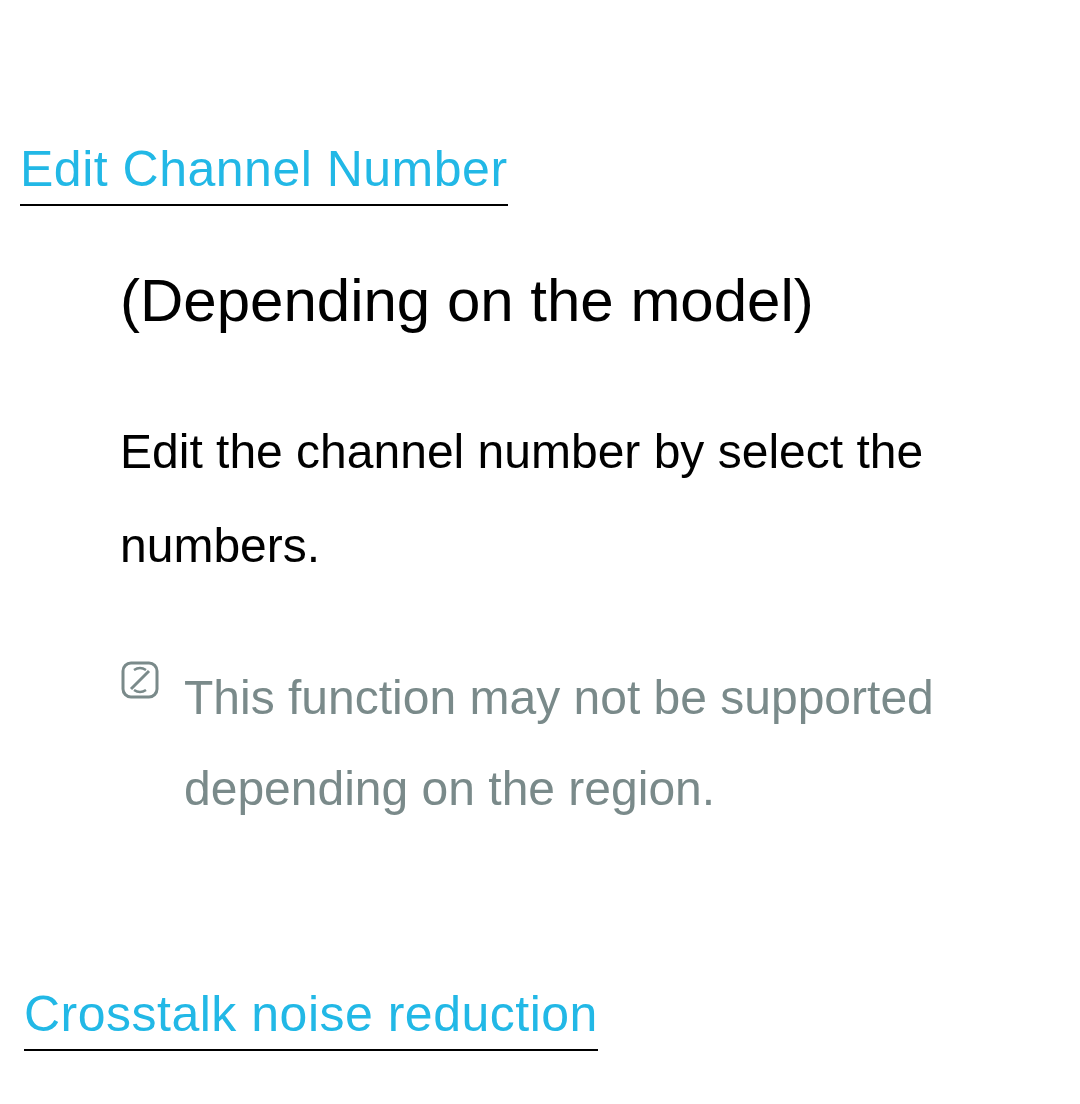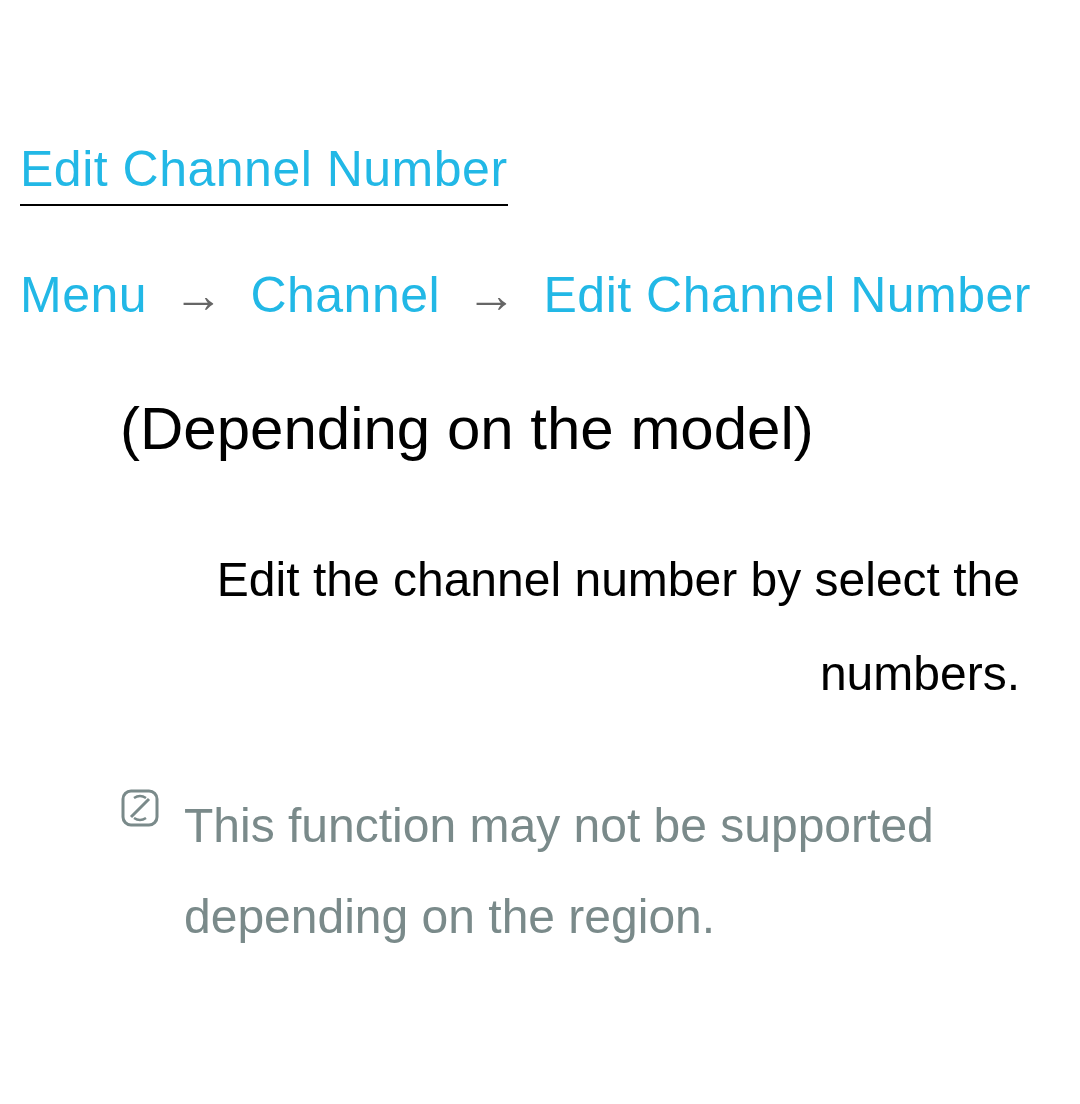--- a/index.html
+++ b/index.html
@@ -42,21 +42,20 @@
     .qualifier {
       font-size: 60px;
       color: #000;
       margin-bottom: 70px;
     }
     .description {
       font-size: 48px;
       color: #000;
       line-height: 1.95;
       margin-bottom: 60px;
-      text-align: right;
     }
     .note-row {
       display: flex;
       align-items: flex-start;
       gap: 24px;
     }
     .note-icon {
       flex-shrink: 0;
       margin-top: 8px;
     }
@@ -79,27 +78,20 @@
       margin-left: 4px;
       letter-spacing: 0.5px;
     }
   </style>
 </head>
 <body>
 
 <div>
   <h2 class="section-title">Edit Channel Number</h2>
   
-  <div class="breadcrumb">
-    <span>Menu</span>
-    <span class="breadcrumb-arrow">→</span>
-    <span>Channel</span>
-    <span class="breadcrumb-arrow">→</span>
-    <span>Edit Channel Number</span>
-  </div>
 
   <div class="content-block">
     <p class="qualifier">(Depending on the model)</p>
     <p class="description">Edit the channel number by select the numbers.</p>
     <div class="note-row">
       <span class="note-icon">
         <svg width="40" height="40" viewBox="0 0 40 40">
           <rect x="3" y="3" width="34" height="34" rx="8" ry="8" fill="none" stroke="#7a8a8a" stroke-width="3"></rect>
           <line x1="11" y1="29" x2="29" y2="11" stroke="#7a8a8a" stroke-width="3"></line>
           <path d="M 14 10 Q 20 6 26 10" fill="none" stroke="#7a8a8a" stroke-width="2.5"></path>

